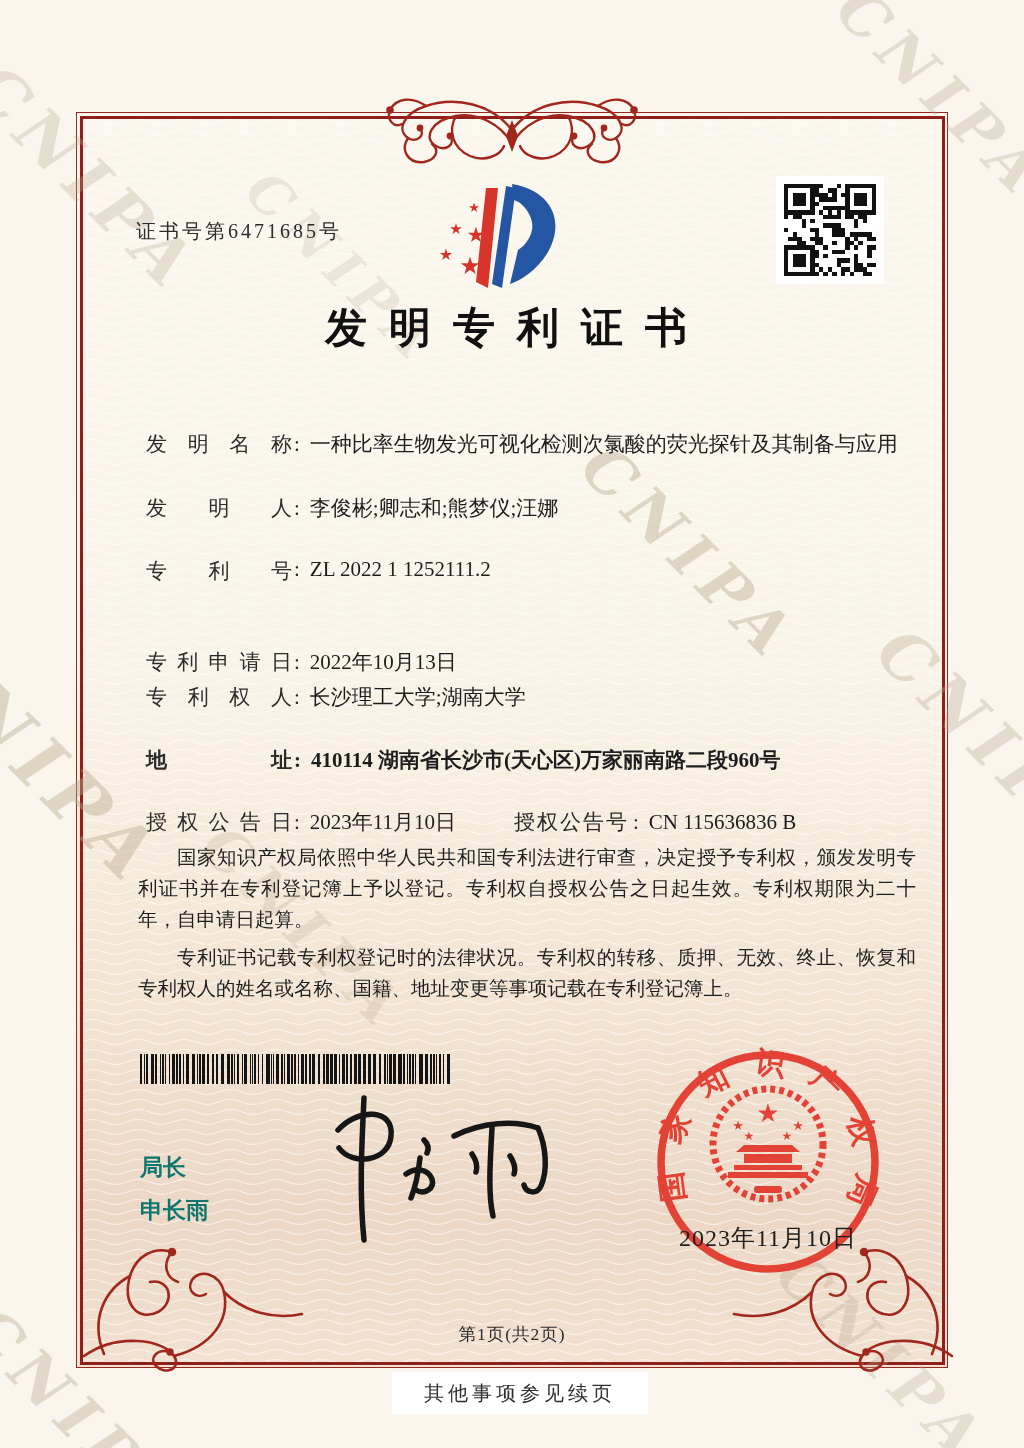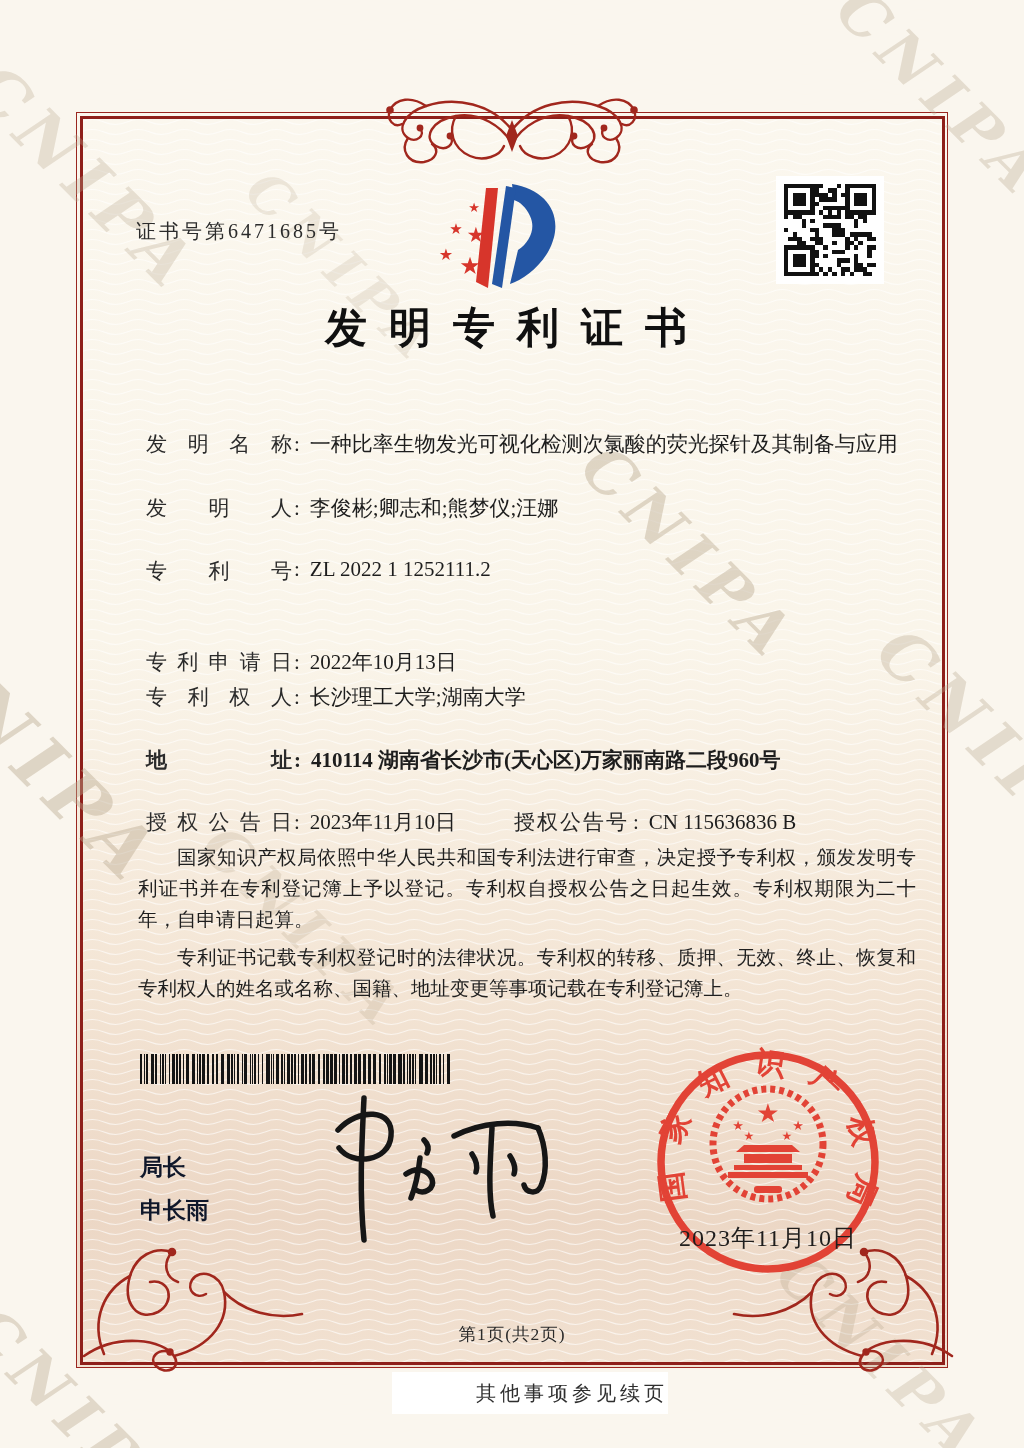--- a/index.html
+++ b/index.html
@@ -63,31 +63,31 @@
   .grant2 .lbl2 { letter-spacing:2px; margin-right:2px; }
   .paras { position:absolute; left:138px; top:842px; width:778px; }
   .paras p {
     font-size:19.5px; line-height:31px; text-indent:2em;
     text-align:justify; margin-bottom:7px; color:#1f1f1f;
   }
   .barcode { position:absolute; left:140px; top:1054px; }
   .signer {
     position:absolute; left:140px; top:1146px;
     font-family:"Liberation Sans","DejaVu Sans",sans-serif;
-    font-weight:bold; font-size:23px; line-height:43px; color:#0f172a;
+    font-weight:bold; font-size:23px; line-height:43px; color:#0f766e;
   }
   .signature { position:absolute; left:296px; top:1082px; }
   .seal { position:absolute; left:646px; top:1040px; opacity:.95; }
   .page-num {
     position:absolute; left:0; right:0; top:1322px; text-align:center;
     font-size:17.5px; letter-spacing:1px; color:#2b2b2b;
   }
   .continuation {
-    position:absolute; left:392px; top:1372px; width:276px; height:42px;
-    background:#ffffff; z-index:5; text-align:right; line-height:42px;
+    position:absolute; left:392px; top:1372px; width:256px; height:42px;
+    background:#ffffff; z-index:5; text-align:center; line-height:42px;
     font-size:20px; letter-spacing:4px; color:#2e2e2e;
   }
 </style>
 </head>
 <body>
 
 <div id="wm-layer">
     <span style="left: 10px; top: 48px; font-size: 66px; opacity: 0.3;">CNIPA</span>
     <span style="left: 278px; top: 158px; font-size: 54px; opacity: 0.22;">CNIPA</span>
     <span style="left: 618px; top: 430px; font-size: 62px; opacity: 0.42;">CNIPA</span>

